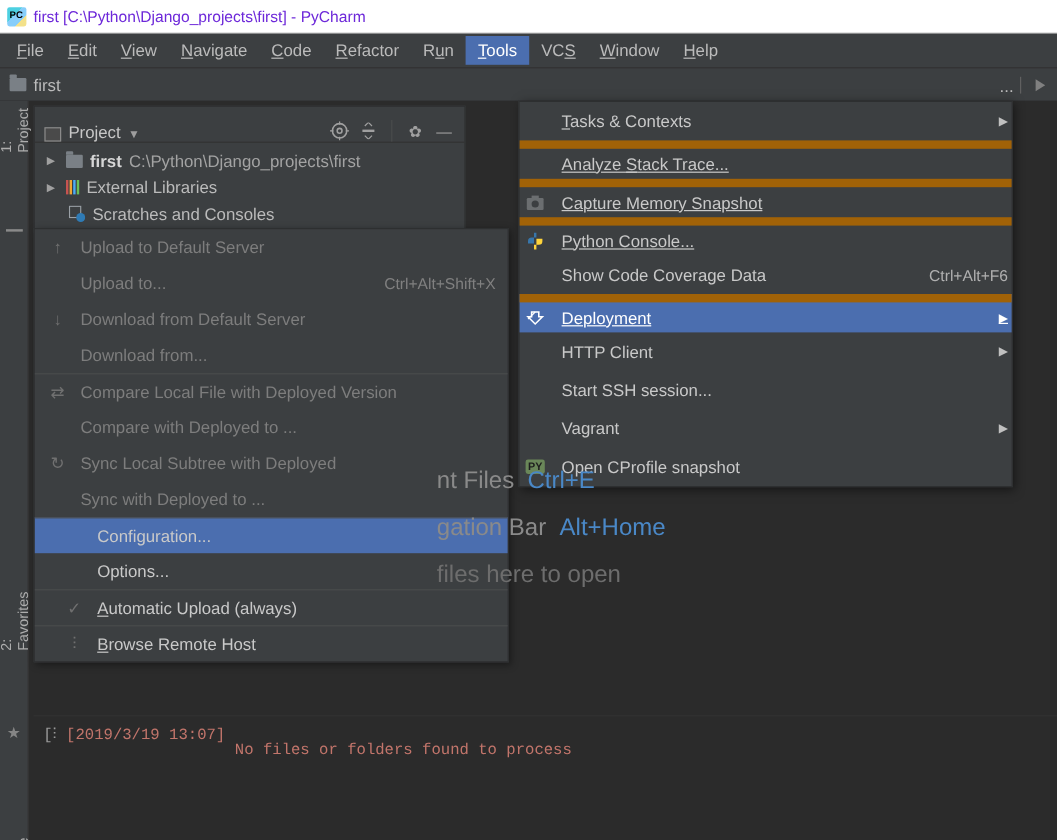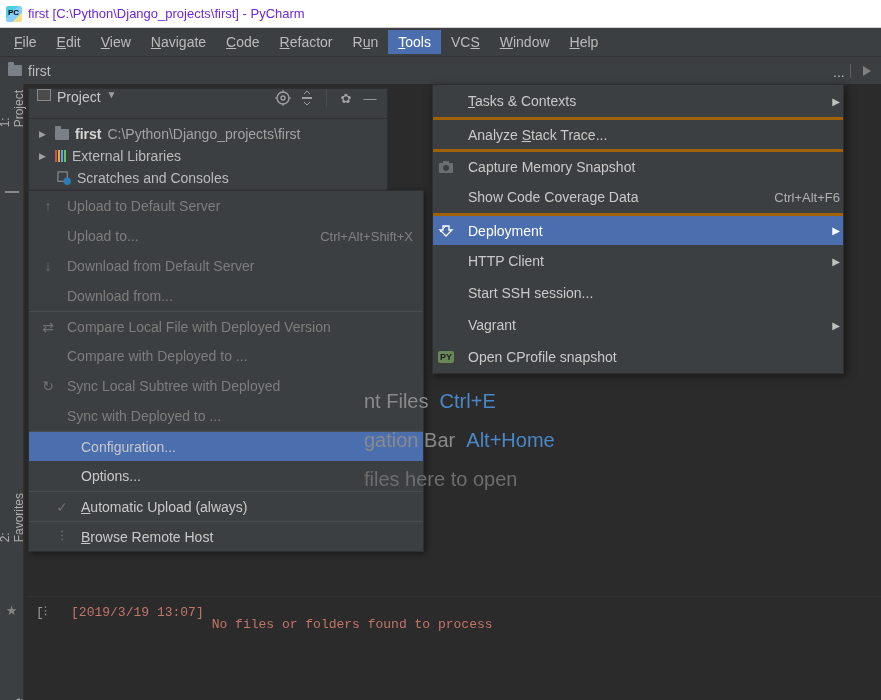--- a/index.html
+++ b/index.html
@@ -20,21 +20,21 @@
 .folder-icon::before { content: ""; position: absolute; top: -3px; left: 0; width: 6px; height: 3px; background: #7a8086; border-radius: 1px 1px 0 0; }
 .crumb-end { margin-left: auto; width: 18px; height: 14px; border: 1px solid #606060; border-left: none; border-top: none; border-bottom: none; }
 .crumb-play { width: 10px; height: 10px; border-left: 8px solid #808080; border-top: 5px solid transparent; border-bottom: 5px solid transparent; margin-left: 6px; }
 
 .dark-area { position: relative; background: #2b2b2b; height: calc(700px - 28px - 28px - 28px); }
 
 .leftrail { position: absolute; left: 0; top: 0; width: 24px; height: 100%; background: #3c3f41; border-right: 1px solid #323232; display: flex; flex-direction: column; align-items: center; padding-top: 6px; gap: 60px; }
 .rail-lbl { writing-mode: vertical-rl; transform: rotate(180deg); font-size: 12px; color: #adadad; display: flex; align-items: center; gap: 4px; }
 
 .panel { position: absolute; left: 28px; top: 4px; width: 360px; background: #3c3f41; border: 1px solid #2d2f30; }
-.panel-head { height: 30px; display: flex; align-items: flex-start; padding: 0 8px; gap: 6px; border-bottom: 1px solid #323232; }
+.panel-head { height: 30px; display: flex; align-items: flex-end; padding: 0 8px; gap: 6px; border-bottom: 1px solid #323232; }
 .ph-icon { width: 14px; height: 12px; border: 1px solid #8a8a8a; background: #4a4a4a; }
 .ph-title { color: #c7c7c7; }
 .ph-chev { font-size: 10px; color: #9e9e9e; }
 .ph-spacer { flex: 1; }
 .ph-ico { width: 18px; height: 18px; display: flex; align-items: center; justify-content: center; color: #a0a0a0; font-size: 13px; }
 
 .tree { padding: 4px 6px; }
 .tree-row { display: flex; align-items: center; gap: 6px; padding: 3px 4px; font-size: 14px; }
 .tree-caret { font-size: 9px; color: #a0a0a0; width: 10px; }
 .tree-fold { width: 14px; height: 11px; background: #7a8086; border-radius: 1px; position: relative; }
@@ -53,29 +53,29 @@
 .submenu .row .rsc { margin-left: auto; color: #808080; font-size: 13px; }
 .submenu .row.enabled { color: #c9c9c9; padding-left: 24px; }
 
 .toolsmenu { position: absolute; left: 432px; top: 0; width: 412px; background: #3c3f41; color: #c9c9c9; border: 1px solid #2d2f30; box-shadow: 2px 2px 8px rgba(0,0,0,.5); }
 .toolsmenu .trow { display: flex; align-items: center; padding: 4px 3px; gap: 12px; height: 32px; font-size: 14px; }
 .toolsmenu .trow .lico { width: 20px; display: flex; justify-content: center; }
 .toolsmenu .trow .rsc { margin-left: auto; color: #b0b0b0; font-size: 13px; }
 .toolsmenu .trow .arrow { margin-left: auto; font-size: 10px; color: #c0c0c0; }
 .toolsmenu .trow.hl { background: #4b6eaf; color: #ffffff; justify-content: space-between; }
 .toolsmenu .trow.hl .arrow { color: #ffffff; }
-.toolsmenu .trow.sep { border-top: 3px solid #a16207; }
+.toolsmenu .trow.sep { border-top: 7px solid #a16207; text-decoration: underline; }
 
 .editor-ghost { position: absolute; left: 364px; top: 306px; font-size: 20px; color: #8a8a8a; }
 .editor-ghost .sc { color: #4a88c7; }
 .editor-ghost .ln { margin-bottom: 16px; }
 
 .console { position: absolute; left: 28px; right: 0; bottom: 72px; height: 32px; display: flex; align-items: center; gap: 8px; padding: 0 8px; font-family: "Consolas","Courier New",monospace; font-size: 13px; border-top: 1px solid #323232; }
 .con-ico { color: #9a9a9a; font-size: 13px; }
-.con-ts { color: #c2756b; margin-left: 16px; }
+.con-ts { color: #c2756b; }
 .con-msg { color: #c2756b; margin-top: 24px; }
 
 svg { display: block; }
 </style>
 </head>
 <body>
 
 <div class="titlebar">
   <div class="app-icon"></div>
   <div class="titlebar-text">first [C:\Python\Django_projects\first] - PyCharm</div>
@@ -231,20 +231,29 @@
     <div class="trow sep">
       <span class="lico">
         <svg width="16" height="14" viewBox="0 0 16 14">
             <rect x="1" y="3" width="14" height="10" rx="1" fill="#6b6e70"></rect>
             <rect x="5" y="1" width="6" height="3" fill="#6b6e70"></rect>
             <circle cx="8" cy="8" r="3" fill="#3c3f41"></circle>
           </svg>
       </span>
       <span>Capture Memory Snapshot</span>
     </div>
+    <div class="trow sep">
+      <span class="lico">
+        <svg width="16" height="16" viewBox="0 0 16 16">
+            <path d="M5 1h4v4H5c-2 0-3 1-3 3v2h5V1z" fill="#3776ab"></path>
+            <path d="M11 15H7v-4h4c2 0 3-1 3-3V6H9v9z" fill="#ffd43b"></path>
+          </svg>
+      </span>
+      <span>Python Console...</span>
+    </div>
     <div class="trow">
       <span class="lico"></span>
       <span>Show Code Coverage Data</span>
       <span class="rsc">Ctrl+Alt+F6</span>
     </div>
     <div class="trow sep hl">
       <span class="lico">
         <svg width="16" height="14" viewBox="0 0 16 14">
             <path d="M5 2v4l-3 0 6 6 6-6h-3V2z" fill="none" stroke="#fff" stroke-width="1.3"></path>
             <path d="M2 8l6-6" stroke="#fff"></path>

